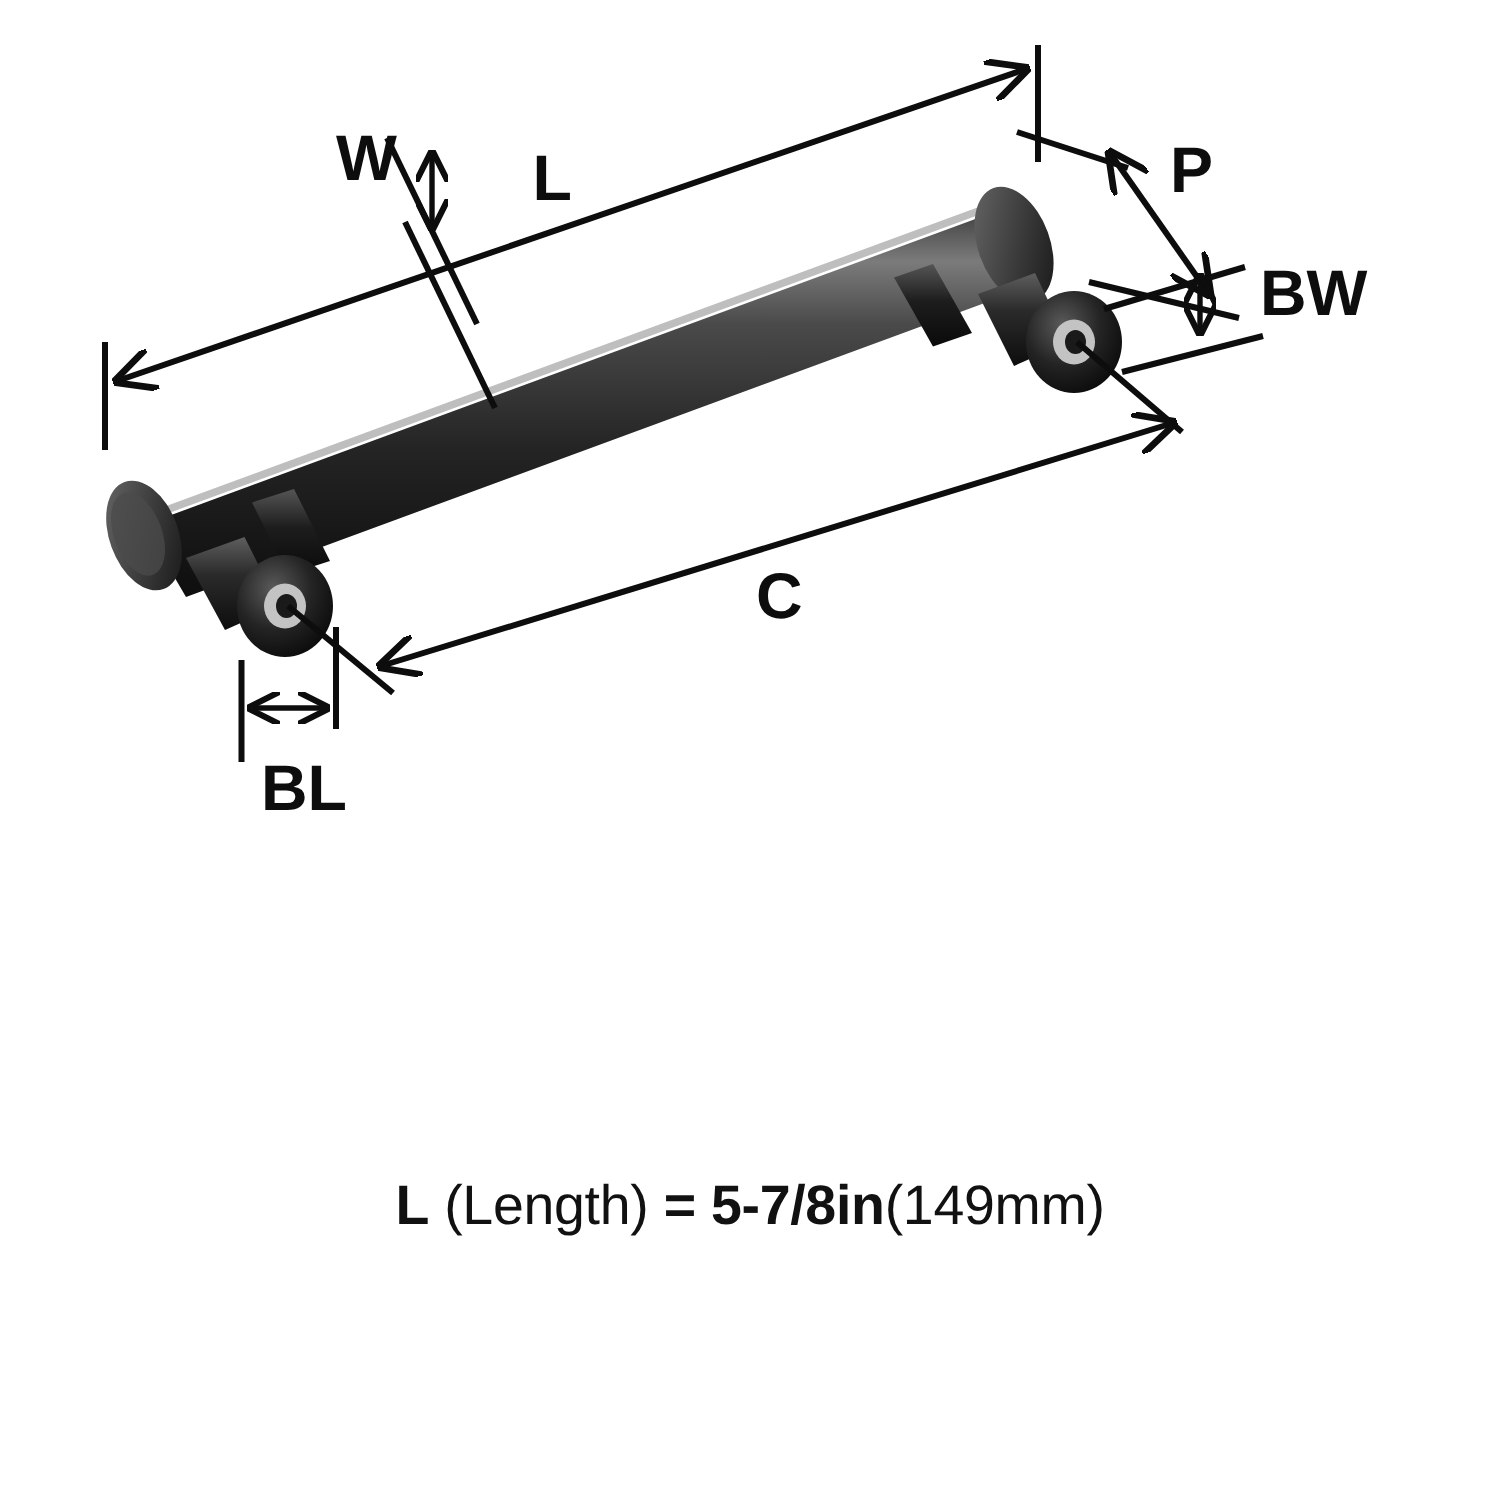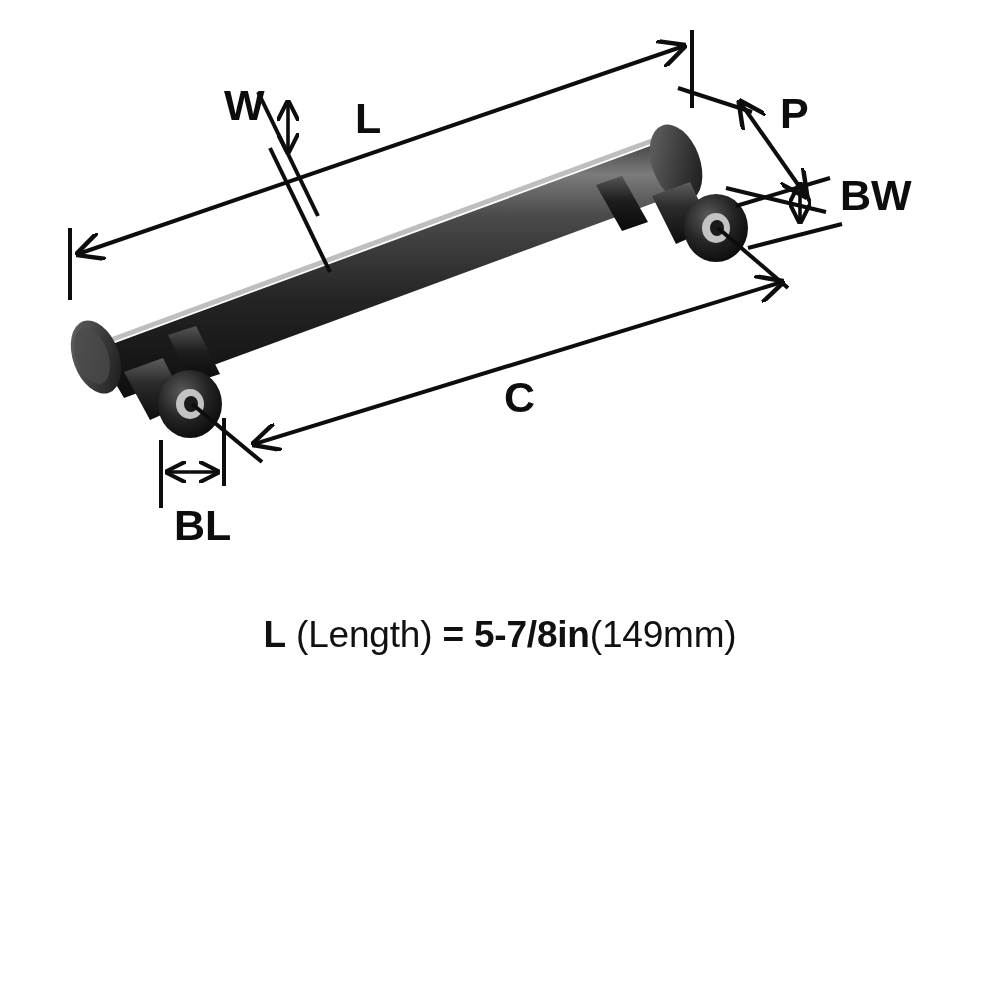--- a/index.html
+++ b/index.html
@@ -38,21 +38,21 @@
 
   #legend {
     position: absolute;
     left: 0;
     top: 600px;
     width: 1000px;
     height: 400px;
     display: flex;
     flex-direction: column;
     align-items: center;
-    justify-content: flex-start;
+    justify-content: center;
     padding-top: 8px;
     box-sizing: border-box;
   }
   .legend-line {
     font-size: 37px;
     line-height: 1.48;
     white-space: nowrap;
     text-align: center;
     color: #111111;
     letter-spacing: -0.2px;

